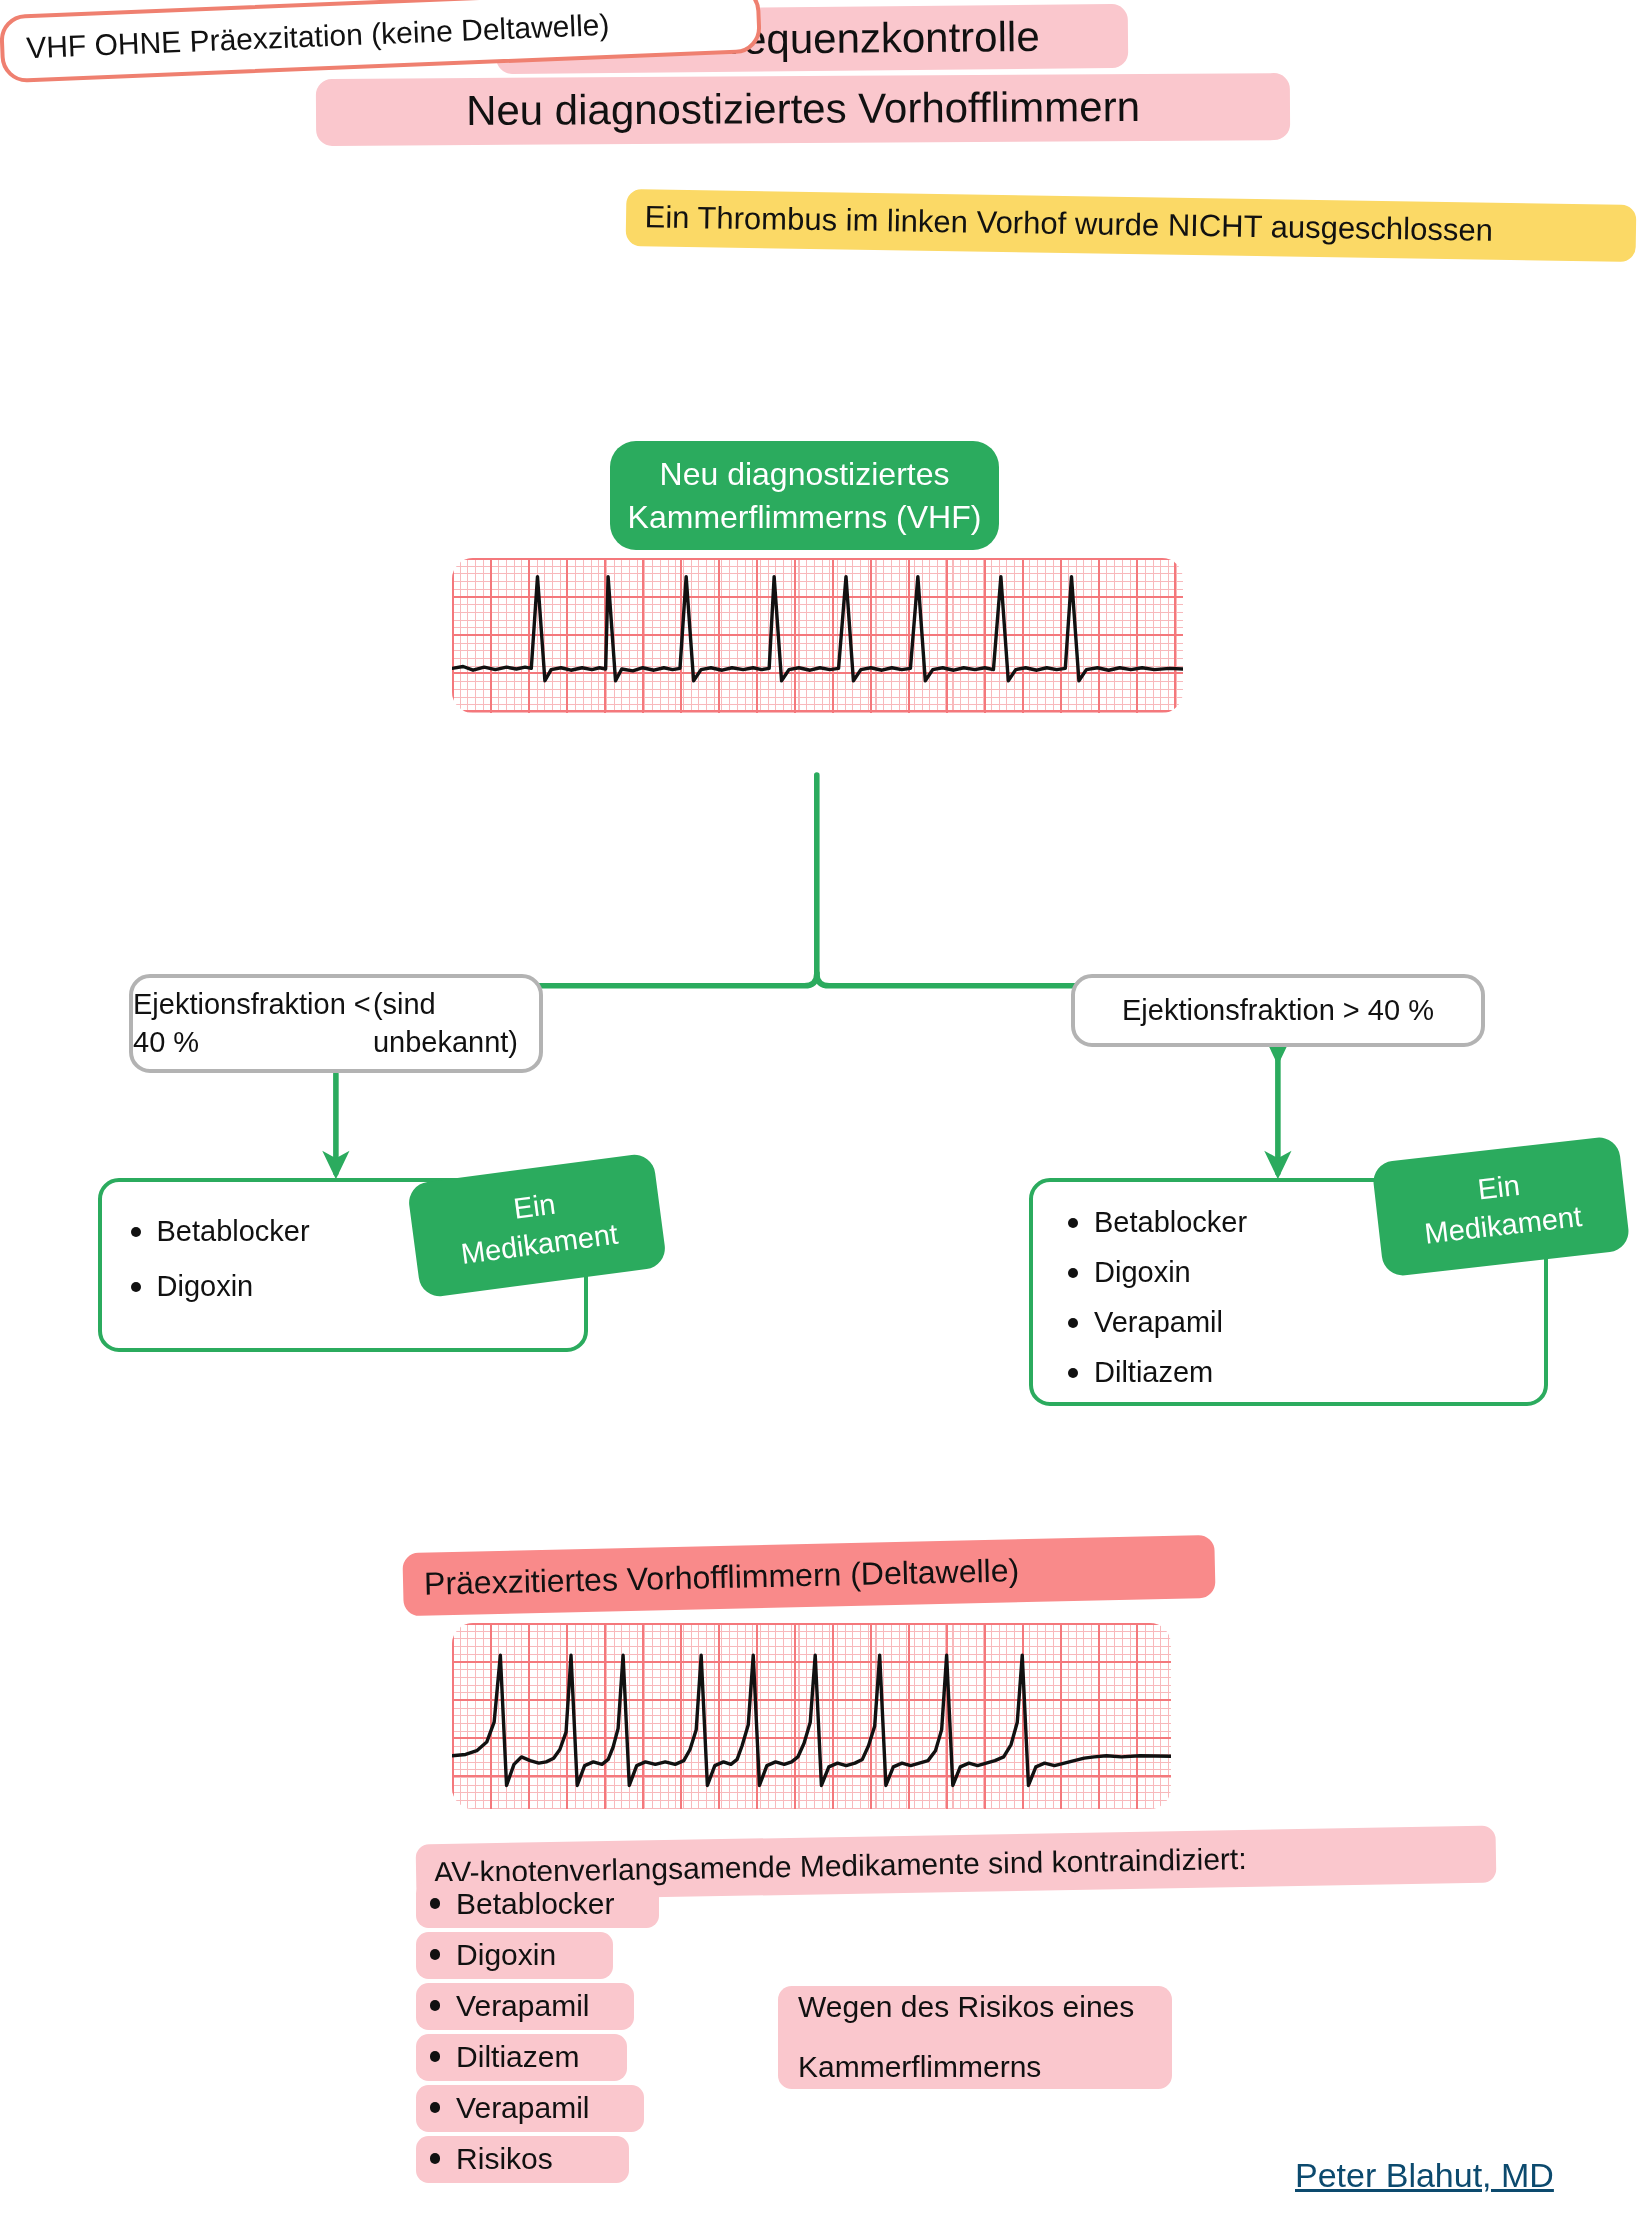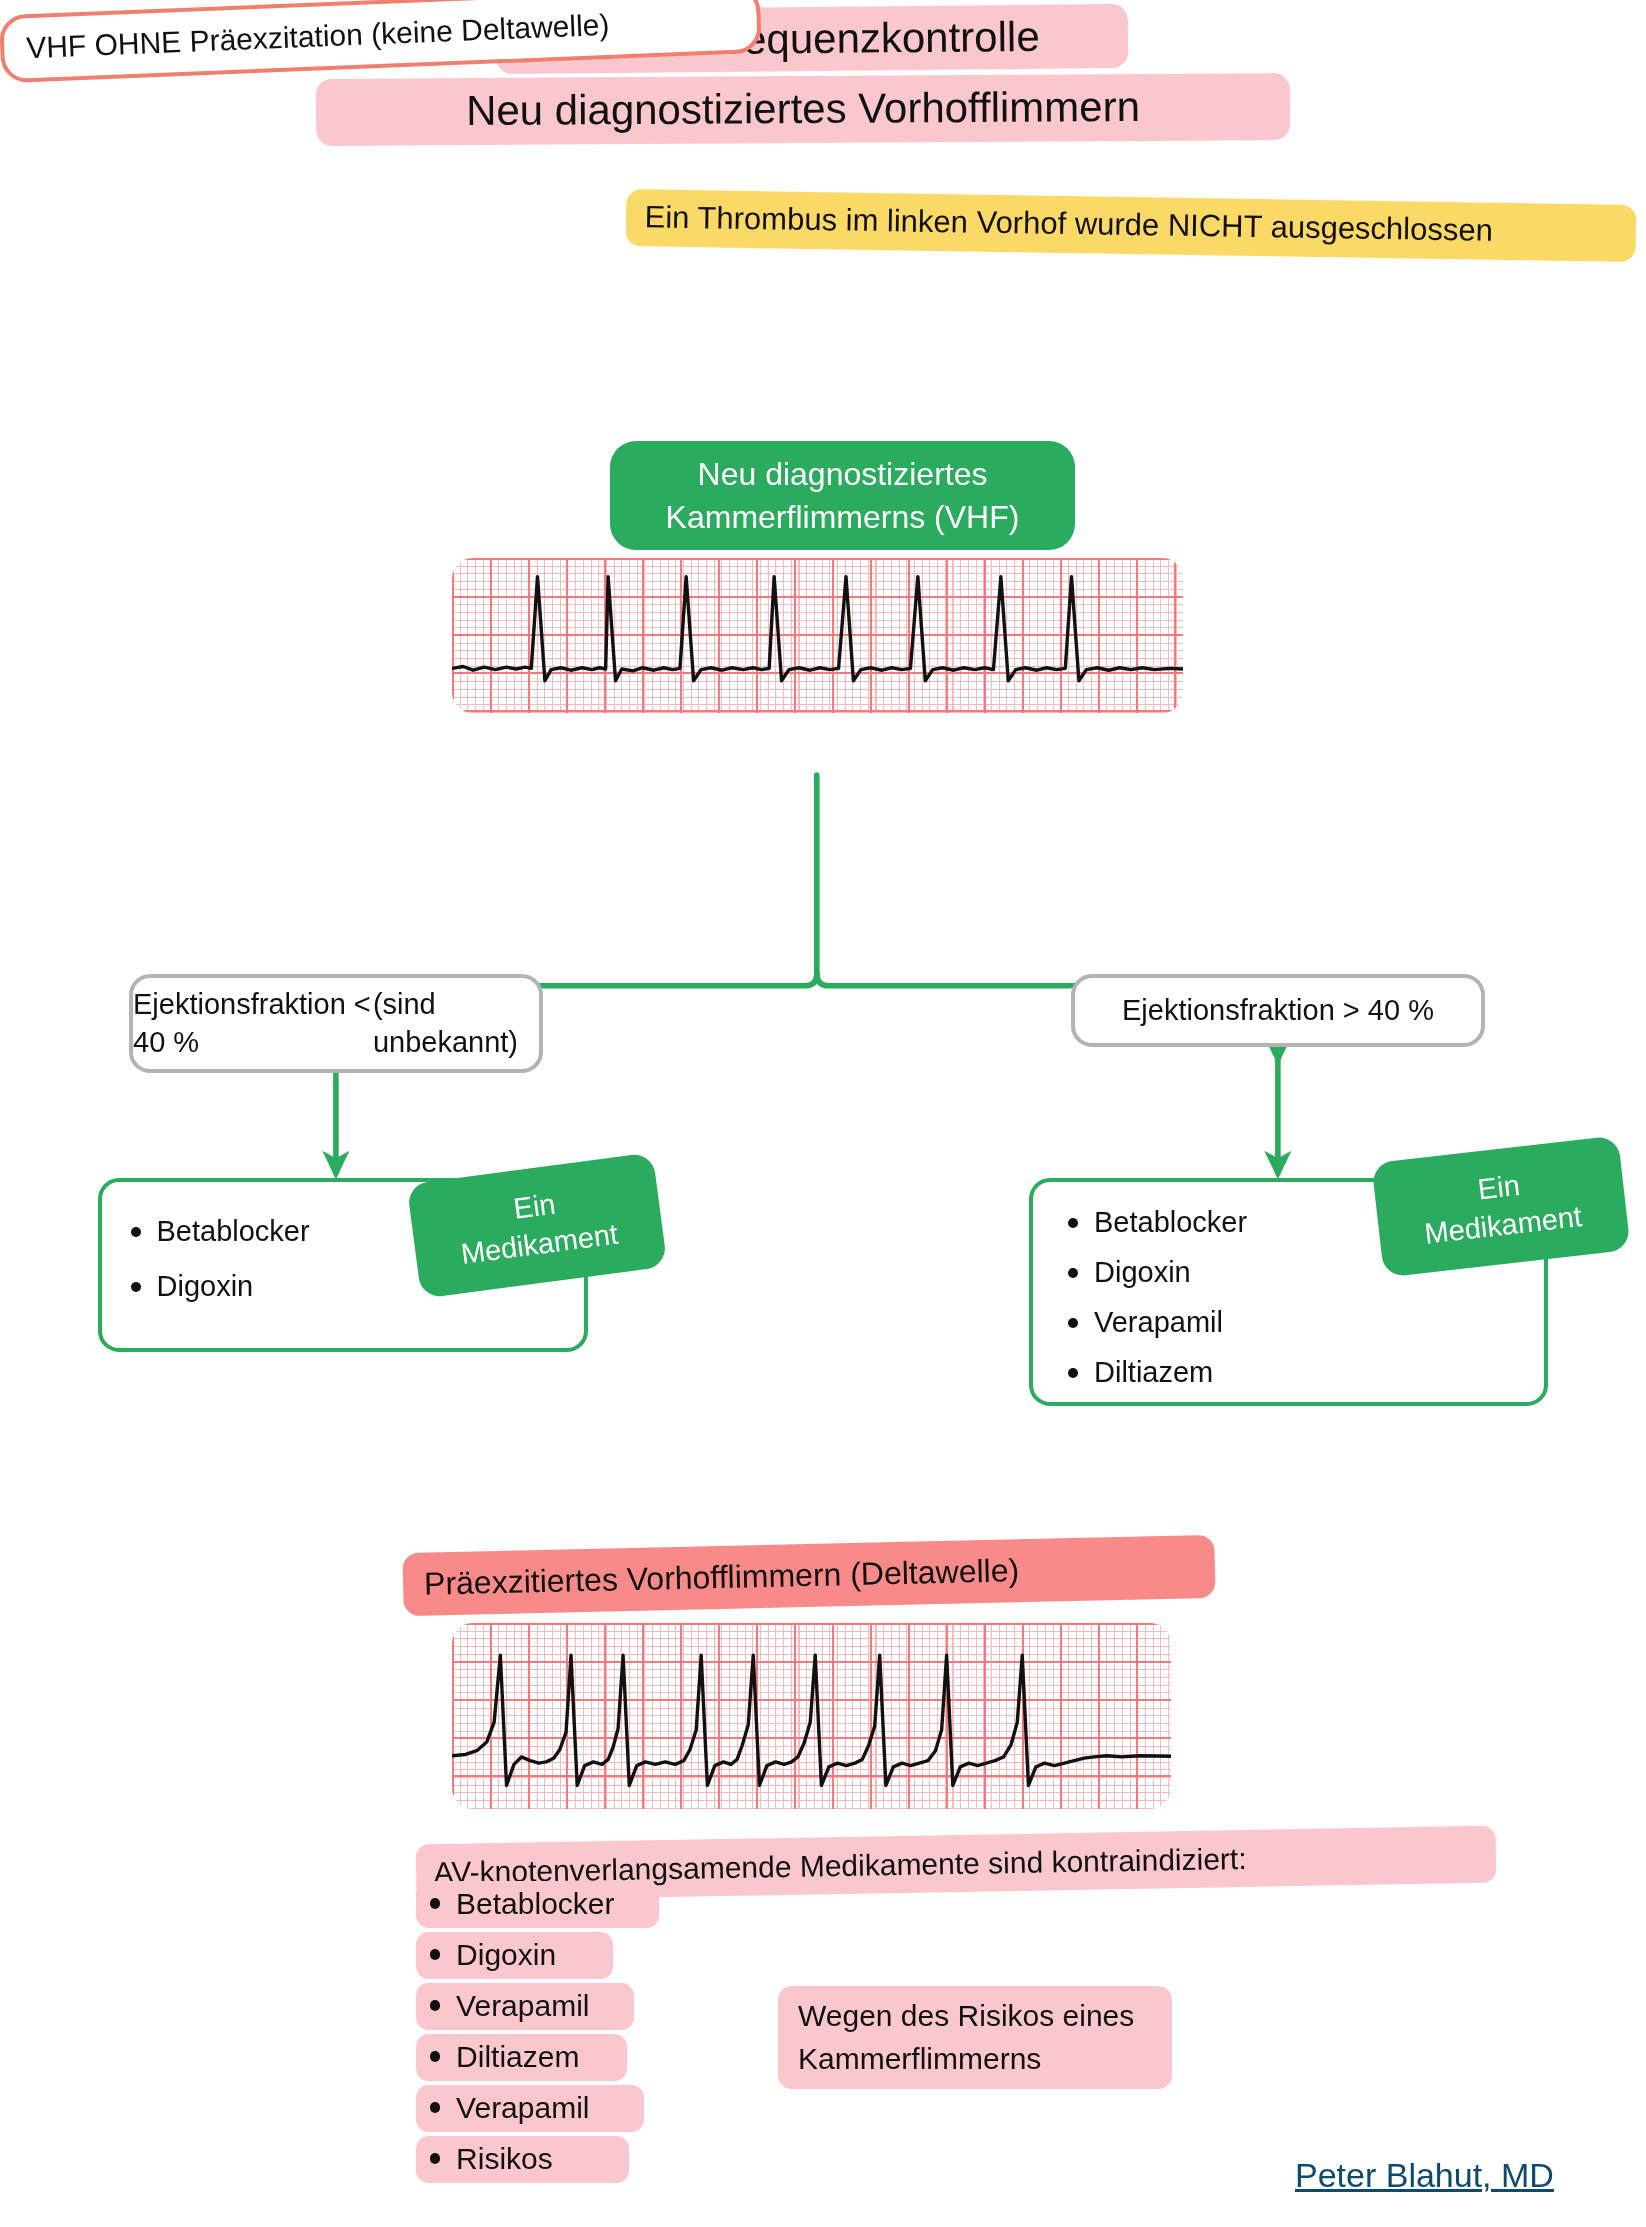--- a/index.html
+++ b/index.html
@@ -40,21 +40,21 @@
     left: 626px; top: 197px; width: 1010px; height: 57px;
     border-radius: 15px; font-size: 31px;
     padding-left: 18.6px;
     transform: rotate(0.9deg);
   }
 
   
   .rbox { position: absolute; border-radius: 21px; }
 
   #green-tag-top {
-    left: 610px; top: 441px; width: 465px; height: 109px;
+    left: 610px; top: 441px; width: 389px; height: 109px;
     background: #2bab5e; color: #ffffff;
     display: flex; flex-direction: column;
     align-items: center; justify-content: center;
     font-size: 32px; line-height: 1.32;
     border-radius: 26px;
     z-index: 6;
   }
 
   
   .ecg {
@@ -192,21 +192,21 @@
   }
   #ci-list .ci-dot {
     width: 10.5px; height: 10.5px; border-radius: 50%;
     background: #111111; margin: 0 16px 0 13.6px; flex: none;
   }
 
   #risk-note {
     left: 778px; top: 1986px; width: 394px; height: 103px;
     border-radius: 13.6px; font-size: 30px;
     flex-direction: column; align-items: flex-start;
-    justify-content: center;
+    justify-content: space-between;
     padding-left: 20px; line-height: 1.42;
     white-space: normal;
     z-index: 3;
   }
 
   #footer {
     position: absolute; left: 1295px; top: 2156px;
     font-size: 34px; color: #0c4a6e;
     z-index: 3;
     text-decoration: underline;

